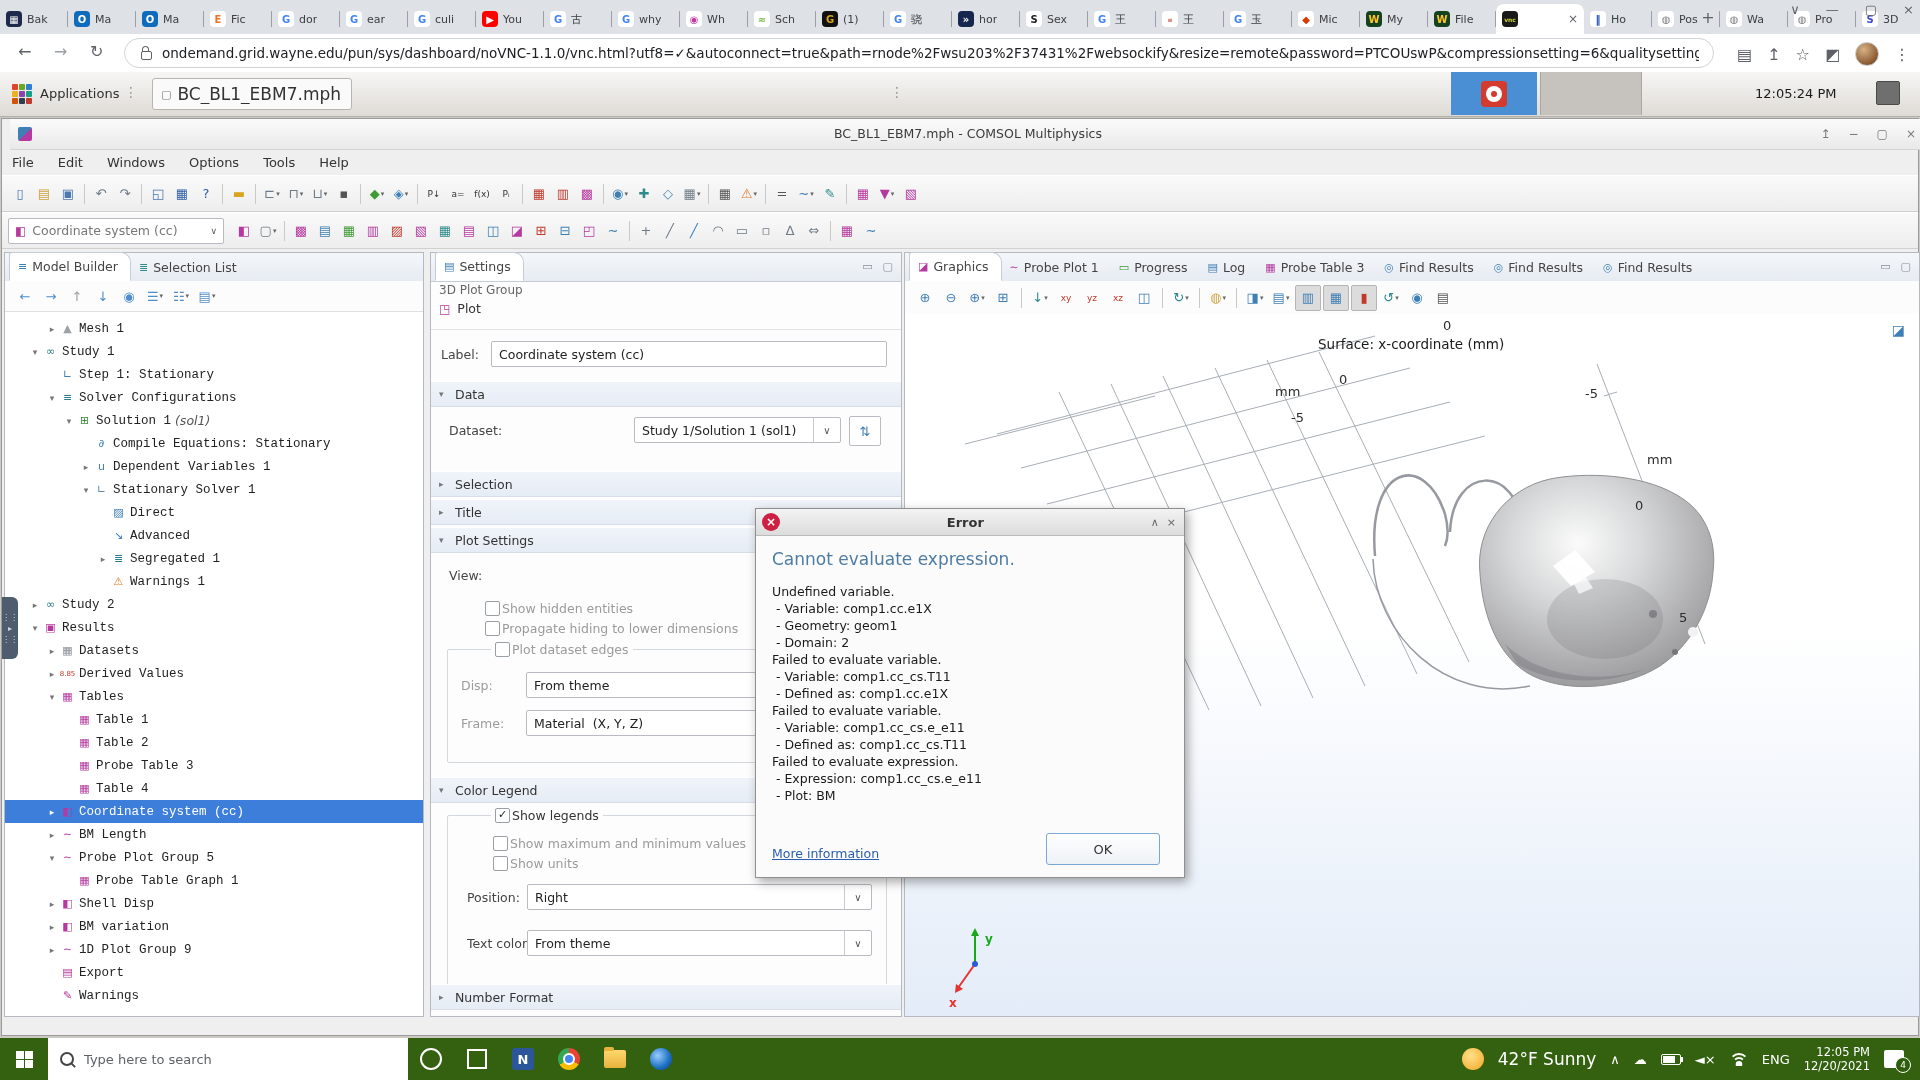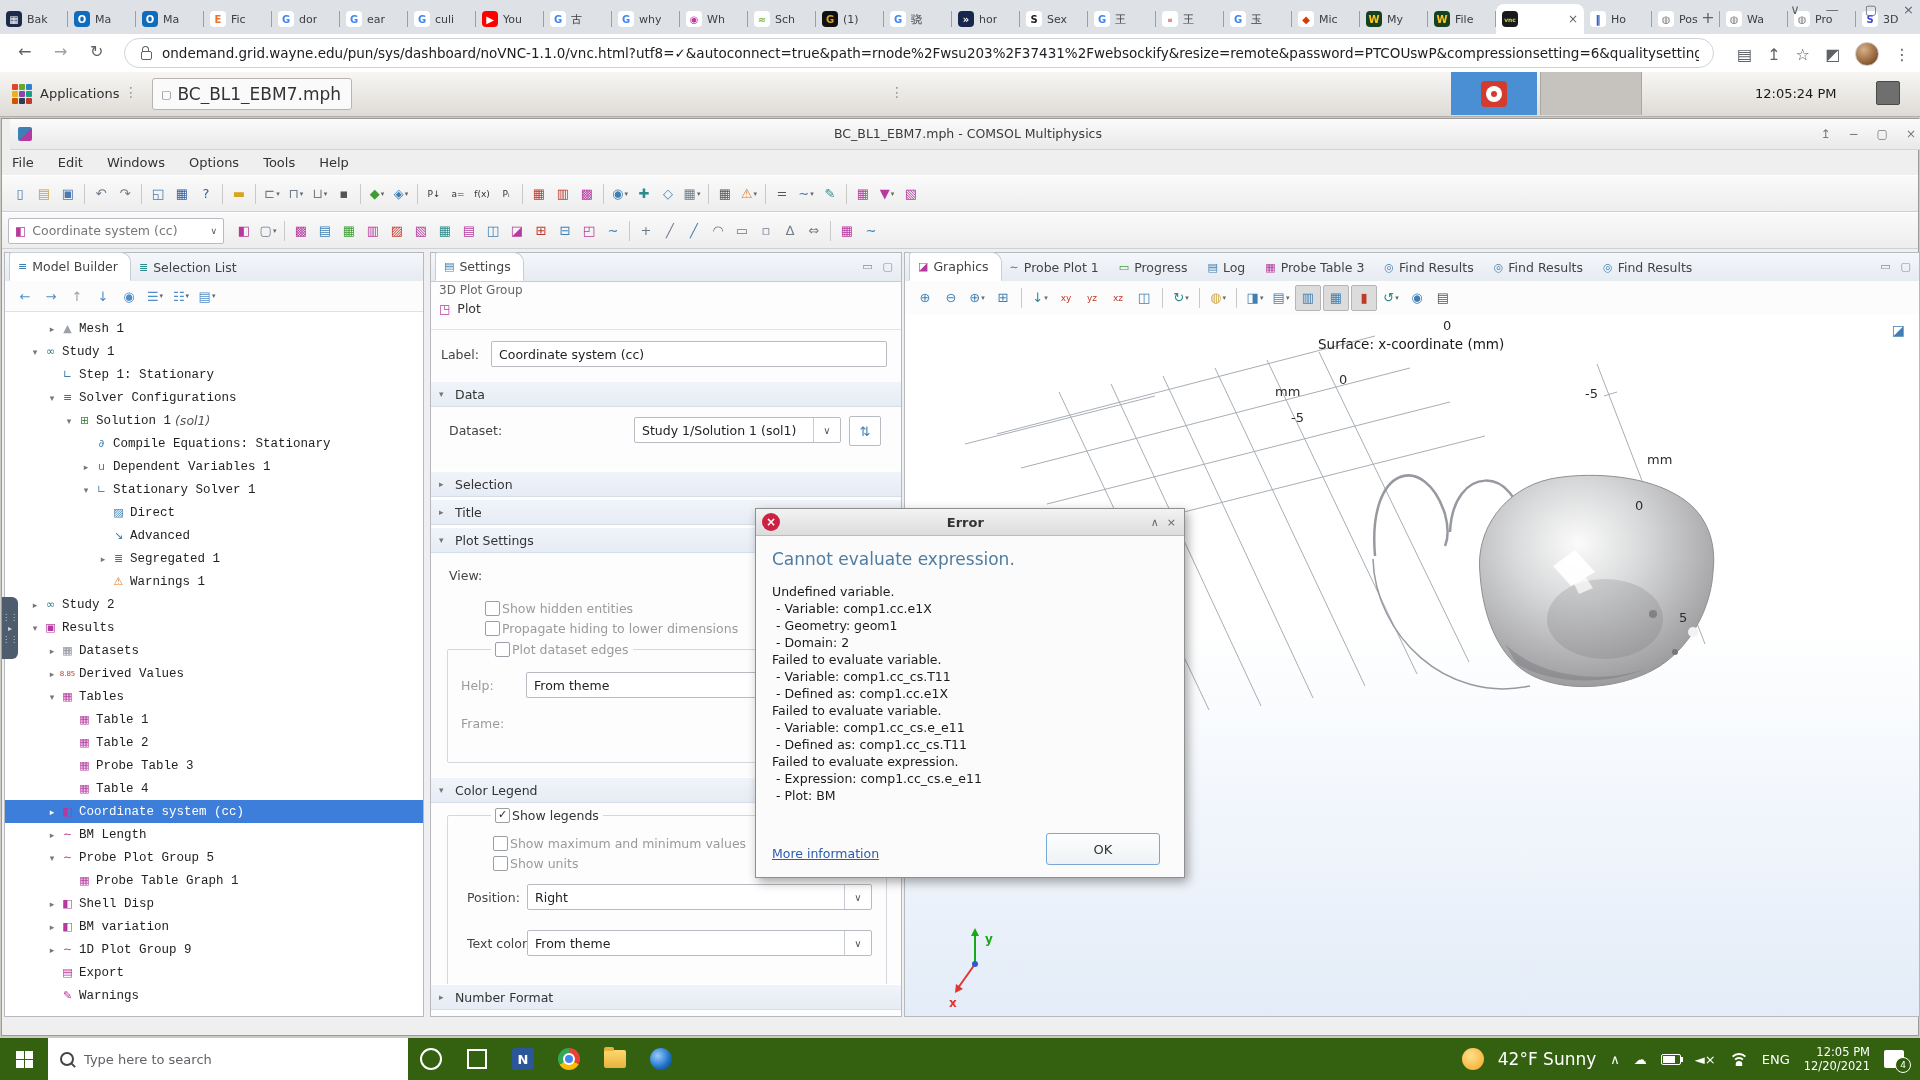--- a/index.html
+++ b/index.html
@@ -1075,23 +1075,24 @@
       <div class="cbrow" style="left:22px;top:368px;">
         <span class="cbox"></span>
         <span class="cblab">Propagate hiding to lower dimensions</span>
       </div>
 
       <div class="grpbox" style="left:16px;top:396px;right:14px;height:112px;"></div>
       <div class="cbrow" style="left:28px;top:389px;background:#fdfdfd;padding:0 4px;">
         <span class="cbox"></span>
         <span class="cblab">Plot dataset edges</span>
       </div>
-      <span class="flabel dis" style="left:30px;top:425px;">Help:</span>
+      <span class="flabel dis" style="left:30px;top:425px;">Disp:</span>
       <div class="finput" style="left:95px;top:419px;right:26px;">From theme</div>
       <span class="flabel dis" style="left:30px;top:463px;">Frame:</span>
+      <div class="finput" style="left:95px;top:457px;right:26px;">Material  (X, Y, Z)</div>
 
       <div class="sechdr" style="top:524px;">
         <span class="sarr">▾</span>
           <span>Color Legend</span>
       </div>
       <div class="grpbox" style="left:16px;top:562px;right:14px;height:192px;"></div>
       <div class="cbrow" style="left:28px;top:555px;background:#fdfdfd;padding:0 4px;">
         <span class="cbox">✓</span>
         <span class="cblab en">Show legends</span>
       </div>

